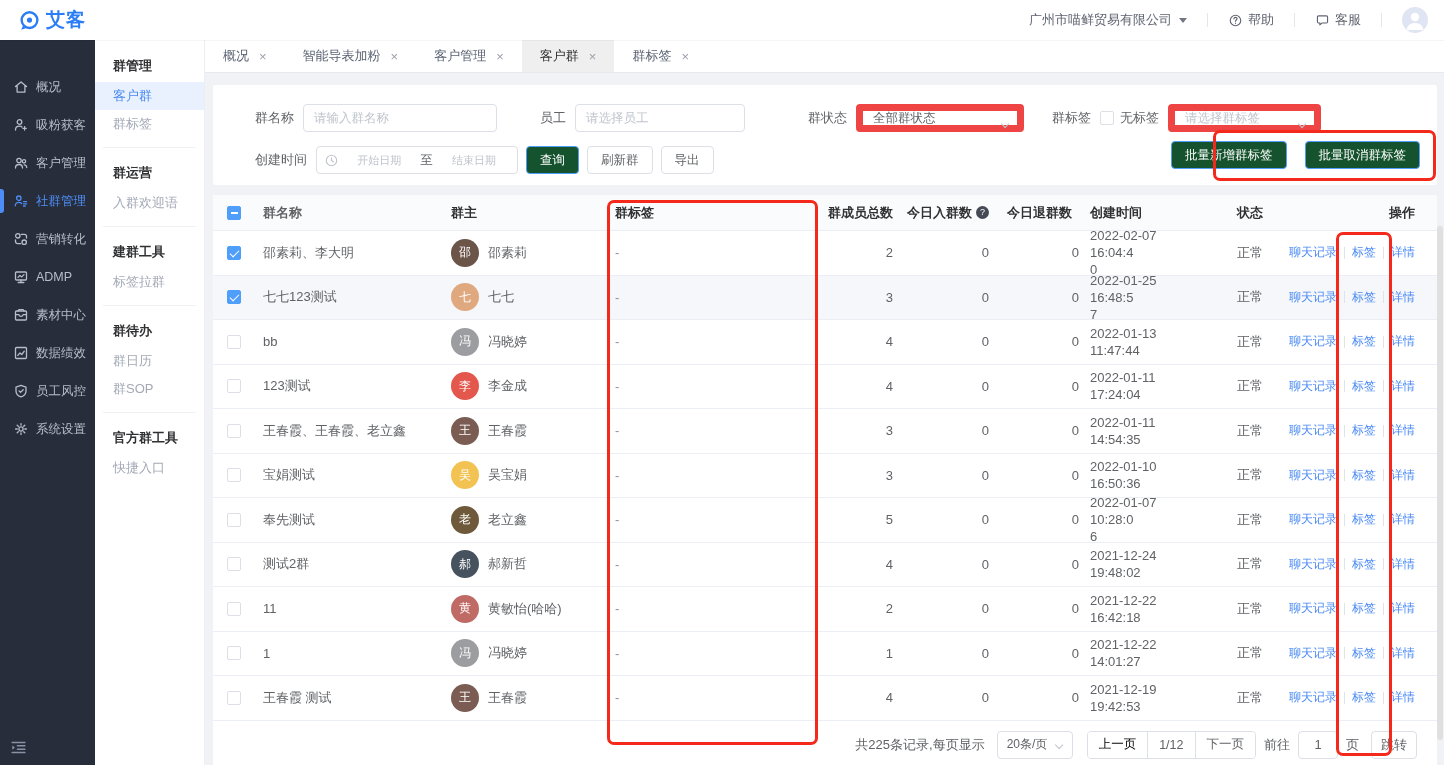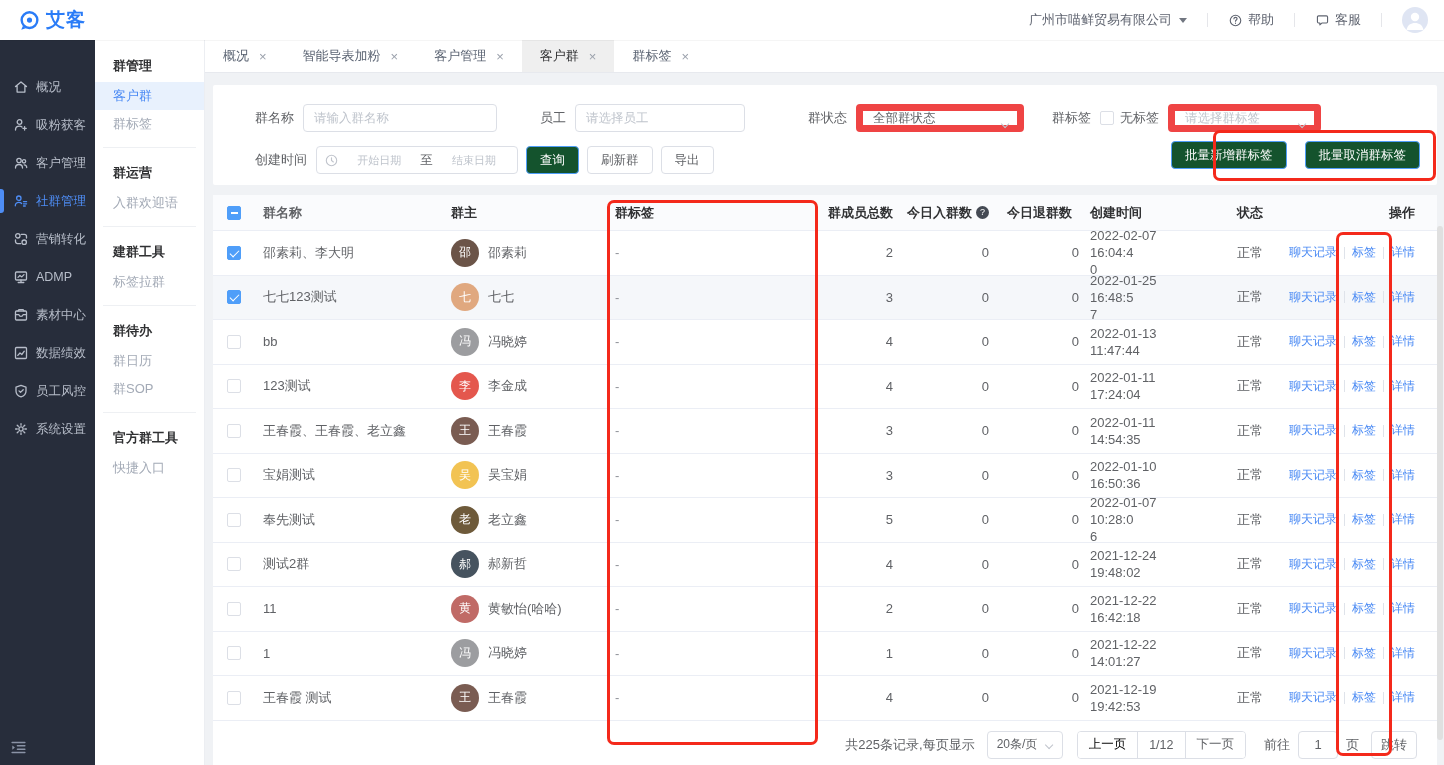--- a/index.html
+++ b/index.html
@@ -90,21 +90,21 @@
   .cb.checked::after{content:"";position:absolute;left:4px;top:1px;width:4px;height:8px;border:solid #fff;border-width:0 1.6px 1.6px 0;transform:rotate(45deg)}
   .cb.indet::after{content:"";position:absolute;left:2.5px;top:5.5px;width:7px;height:1.8px;background:#fff}
 
   
   .pager{display:flex;align-items:center;justify-content:flex-end;margin-top:10px;padding-right:20px;gap:8px;color:#606266}
   .pg-select{position:relative;height:28px;width:76px;border:1px solid #dcdfe6;border-radius:4px;display:flex;align-items:center;padding:0 22px 0 9px;font-size:12px;color:#606266;cursor:pointer;margin-left:4px}
   .pg-group{display:flex;align-items:stretch;height:28px;border:1px solid #dcdfe6;border-radius:4px;overflow:hidden;margin-left:6px}
   .pg-seg{display:flex;align-items:center;padding:0 11px;font-size:12.5px;cursor:pointer;background:#fff}
   .pg-seg.mid{border-left:1px solid #dcdfe6;border-right:1px solid #dcdfe6;cursor:default}
   .pg-seg.disabled{color:#000000;cursor:default}
-  .goto-label{margin-left:10px}
+  .goto-label{}
   .goto-input{width:40px;height:28px;border:1px solid #dcdfe6;border-radius:4px;text-align:center;font-size:13px;color:#606266;outline:none;font-family:inherit}
   .jump-btn{height:28px;border:1px solid #dcdfe6;border-radius:4px;background:#fff;padding:0 9px;display:flex;align-items:center;cursor:pointer;margin-left:4px}
 
   
   .annot{position:absolute;border:3px solid #f4291b;border-radius:7px;z-index:60;pointer-events:none}
   .annot-buttons{left:1213px;top:130px;width:223px;height:51px}
   .annot-tag-col{left:607px;top:200px;width:211px;height:545px}
   .annot-tag-action{left:1336px;top:232px;width:56px;height:524px}
   .scroll-thumb{position:absolute;right:1px;top:226px;width:6px;height:514px;background:#e0e0e0;border-radius:3px;z-index:40}
 </style>

